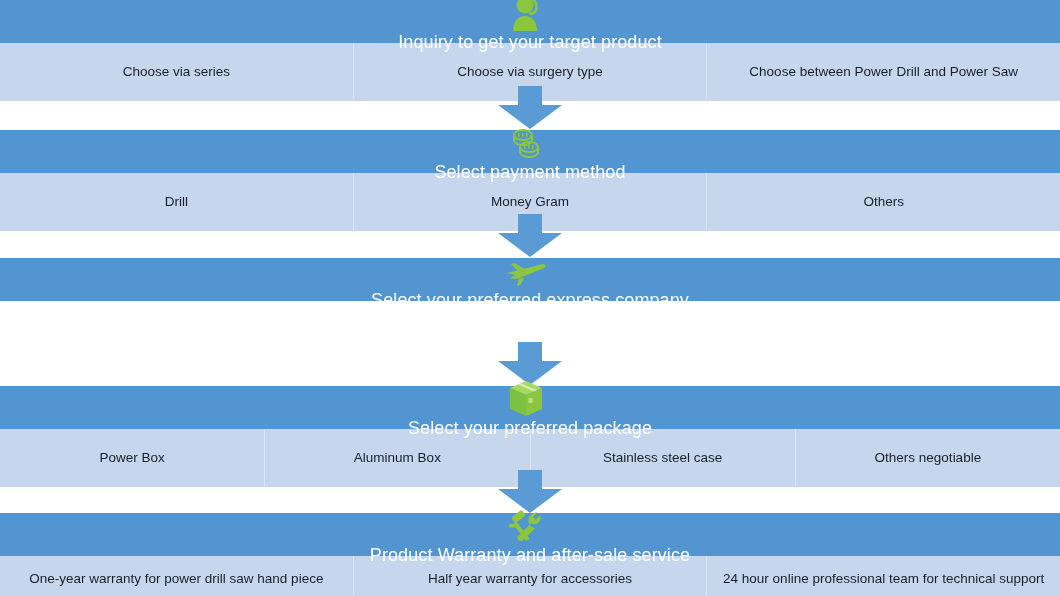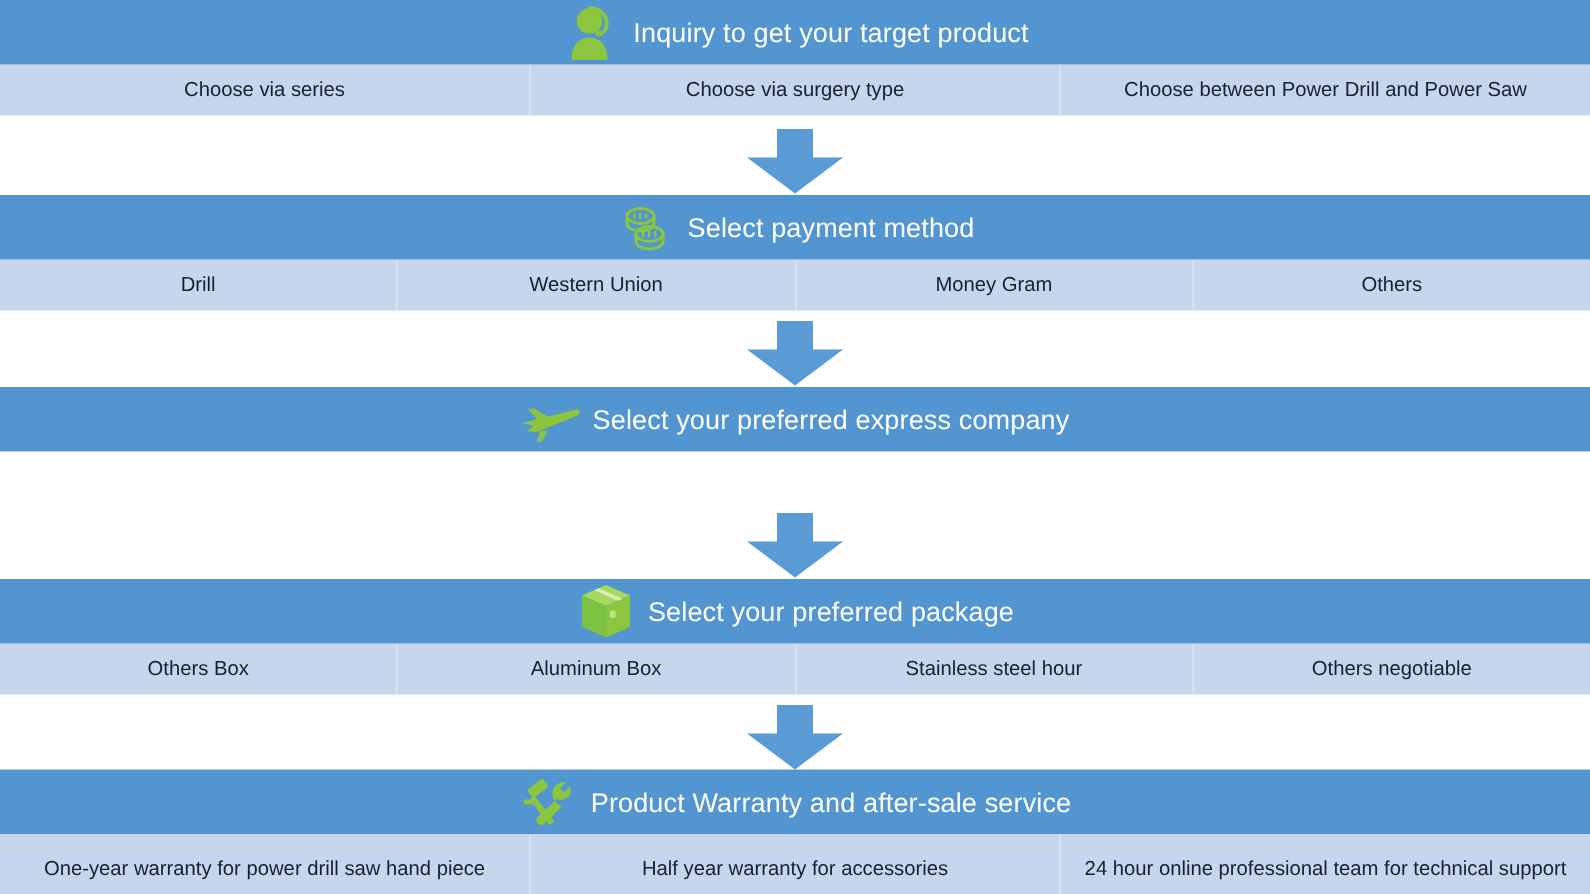--- a/index.html
+++ b/index.html
@@ -24,20 +24,21 @@
   .stage { position: absolute; left: 0; width: 1060px; }
 
   .stage-header {
     position: relative;
     height: 43px;
     background: #5295d0;
     display: flex;
     align-items: center;
     justify-content: center;
     box-sizing: border-box;
+    flex-direction: column;
   }
   .stage-title {
     color: #ffffff;
     font-size: 18px;
     font-weight: 400;
     letter-spacing: 0.1px;
     white-space: nowrap;
     line-height: 1;
   }
   .stage-icon {
@@ -47,21 +48,21 @@
     flex: 0 0 40px;
     display: flex;
     align-items: center;
     justify-content: center;
     position: relative;
   }
   .stage-icon svg { display: block; overflow: visible; }
 
   .option-row {
     display: flex;
-    height: 34px;
+    height: 58px;
     background: #c6d6ec;
     box-sizing: border-box;
   }
   .option-cell {
     flex: 1 1 0;
     display: flex;
     align-items: center;
     justify-content: center;
     font-size: 13.5px;
     color: #17202b;
@@ -130,21 +131,20 @@
             <rect x="17" y="21" width="1.5" height="4"></rect>
             <rect x="21" y="21" width="1.5" height="4"></rect>
             <rect x="25" y="21" width="1.5" height="4"></rect>
           </g>
         </svg>
       </span>
       <span class="stage-title">Select payment method</span>
     </div>
     <div class="option-row">
       <div class="option-cell">Drill</div>
-      <div class="option-cell">Western Union</div>
       <div class="option-cell">Money Gram</div>
       <div class="option-cell">Others</div>
     </div>
   </div>
 
   <div class="arrow" style="top:214px;">
     <svg width="74" height="44" viewBox="0 0 74 44">
       <polygon points="25,0 49,0 49,19 69,19 37,43 5,19 25,19" fill="#5b9bd5"></polygon>
     </svg>
   </div>
@@ -177,23 +177,23 @@
           <polygon points="19,2 35,9 19,16 3,9" fill="#a6d95e"></polygon>
           <polygon points="3,9 19,16 19,37 3,30" fill="#7cc242"></polygon>
           <polygon points="35,9 19,16 19,37 35,30" fill="#8cc63f"></polygon>
           <polygon points="11,5.5 27,12.5 30,11.2 14,4.2" fill="#d7efb4"></polygon>
           <rect x="21.5" y="19" width="4" height="5" rx="1" fill="#b9e383"></rect>
         </svg>
       </span>
       <span class="stage-title">Select your preferred package</span>
     </div>
     <div class="option-row">
-      <div class="option-cell">Others Box</div>
+      <div class="option-cell">Power Box</div>
       <div class="option-cell">Aluminum Box</div>
-      <div class="option-cell">Stainless steel hour</div>
+      <div class="option-cell">Stainless steel case</div>
       <div class="option-cell">Others negotiable</div>
     </div>
   </div>
 
   <div class="arrow" style="top:470px;">
     <svg width="74" height="44" viewBox="0 0 74 44">
       <polygon points="25,0 49,0 49,19 69,19 37,43 5,19 25,19" fill="#5b9bd5"></polygon>
     </svg>
   </div>
 

